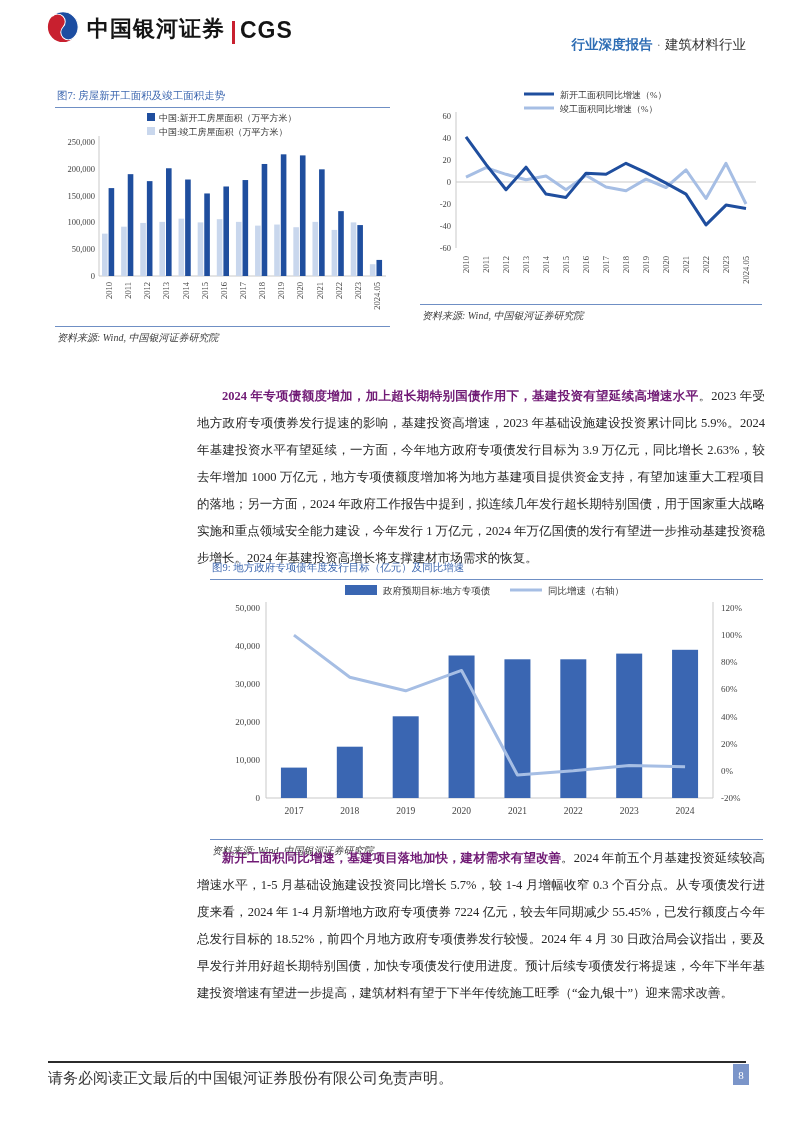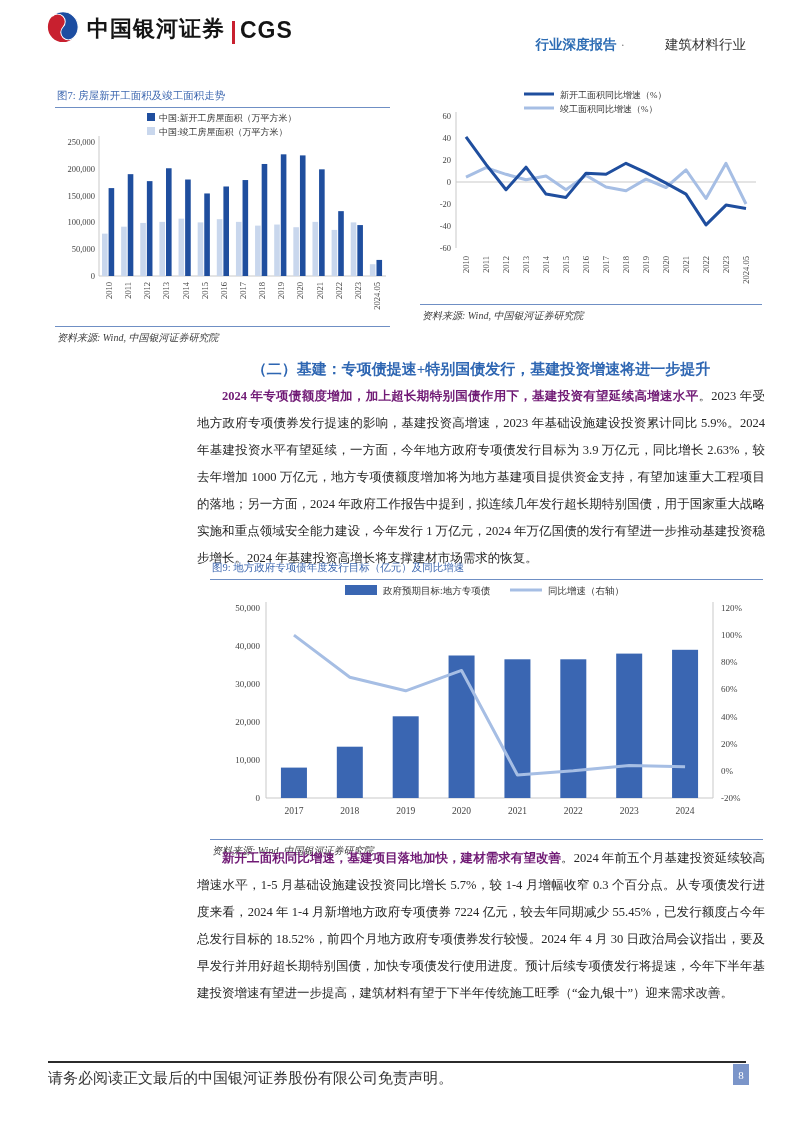--- a/index.html
+++ b/index.html
@@ -6,21 +6,21 @@
   .page{position:relative;width:794px;height:1123px;background:#fff;overflow:hidden;
         font-family:"Liberation Serif",serif;color:#262626;}
   
   .logo{position:absolute;left:46px;top:10px;display:flex;align-items:flex-end;}
   .logo-cn{font-family:"Liberation Sans",sans-serif;font-weight:bold;font-size:22px;color:#141414;letter-spacing:1px;margin-left:7px;}
   .logo-div{width:3px;height:23px;background:#C8202F;margin:0 5px 0 7px;}
   .logo-en{font-family:"Liberation Sans",sans-serif;font-weight:bold;font-size:23px;color:#141414;letter-spacing:1px;}
   .hdr-right{position:absolute;right:48px;top:36px;font-size:13.5px;}
   .hdr-doc{color:#2E6DB4;font-weight:bold;margin-top:48px;}
   .hdr-sep{color:#8a8a8a;padding:0 4px;}
-  .hdr-ind{color:#333;margin-left:36px;}
+  .hdr-ind{color:#333;}
   
   .fig{position:absolute;}
   .fig-title{color:#3E68B0;font-size:10.5px;padding:3px 0 4px 2px;border-bottom:1.5px solid #6F8FC4;}
   .fig-src{font-size:10px;font-style:italic;color:#3a3a3a;border-top:1.5px solid #6F8FC4;padding:4px 0 0 2px;}
   svg text{font-family:"Liberation Serif",serif;}
   
   .sec-head{position:absolute;left:197px;width:568px;top:360px;text-align:center;
             font-size:15px;font-weight:bold;color:#2E66B2;}
   .para{position:absolute;left:197px;width:568px;font-size:12.5px;line-height:27px;
         text-align:justify;text-indent:2em;margin:0;color:#262626;}
@@ -145,21 +145,20 @@
         <text x="229" y="170" font-size="8.5" fill="#444" text-anchor="end" transform="rotate(-90 229 170)">2019</text>
         <text x="249" y="170" font-size="8.5" fill="#444" text-anchor="end" transform="rotate(-90 249 170)">2020</text>
         <text x="269" y="170" font-size="8.5" fill="#444" text-anchor="end" transform="rotate(-90 269 170)">2021</text>
         <text x="289" y="170" font-size="8.5" fill="#444" text-anchor="end" transform="rotate(-90 289 170)">2022</text>
         <text x="309" y="170" font-size="8.5" fill="#444" text-anchor="end" transform="rotate(-90 309 170)">2023</text>
         <text x="329" y="170" font-size="8.5" fill="#444" text-anchor="end" transform="rotate(-90 329 170)">2024.05</text>
       </svg>
     <div class="fig-src">资料来源: Wind, 中国银河证券研究院</div>
   </div>
 
-  <div class="sec-head">（二）基建：专项债提速+特别国债发行，基建投资增速将进一步提升</div>
 
   <p class="para" style="top:383px;"><b>2024 年专项债额度增加，加上超长期特别国债作用下，基建投资有望延续高增速水平</b><span>。2023 年受地方政府专项债券发行提速的影响，基建投资高增速，2023 年基础设施建设投资累计同比 5.9%。2024 年基建投资水平有望延续，一方面，今年地方政府专项债发行目标为 3.9 万亿元，同比增长 2.63%，较去年增加 1000 万亿元，地方专项债额度增加将为地方基建项目提供资金支持，有望加速重大工程项目的落地；另一方面，2024 年政府工作报告中提到，拟连续几年发行超长期特别国债，用于国家重大战略实施和重点领域安全能力建设，今年发行 1 万亿元，2024 年万亿国债的发行有望进一步推动基建投资稳步增长。2024 年基建投资高增长将支撑建材市场需求的恢复。</span></p>
 
   <div class="fig" style="left:210px;top:558px;width:553px;">
     <div class="fig-title">图9: 地方政府专项债年度发行目标（亿元）及同比增速</div>
     <svg id="fig9-svg" width="553" height="255" viewBox="0 0 553 255">
         <rect x="135" y="5" width="32" height="10" fill="#3A66B2"></rect>
         <text x="173" y="14" font-size="9.5" fill="#333">政府预期目标:地方专项债</text>
         <line x1="300" y1="10" x2="332" y2="10" stroke="#A6BEE4" stroke-width="3"></line>
         <text x="338" y="14" font-size="9.5" fill="#333">同比增速（右轴）</text>

